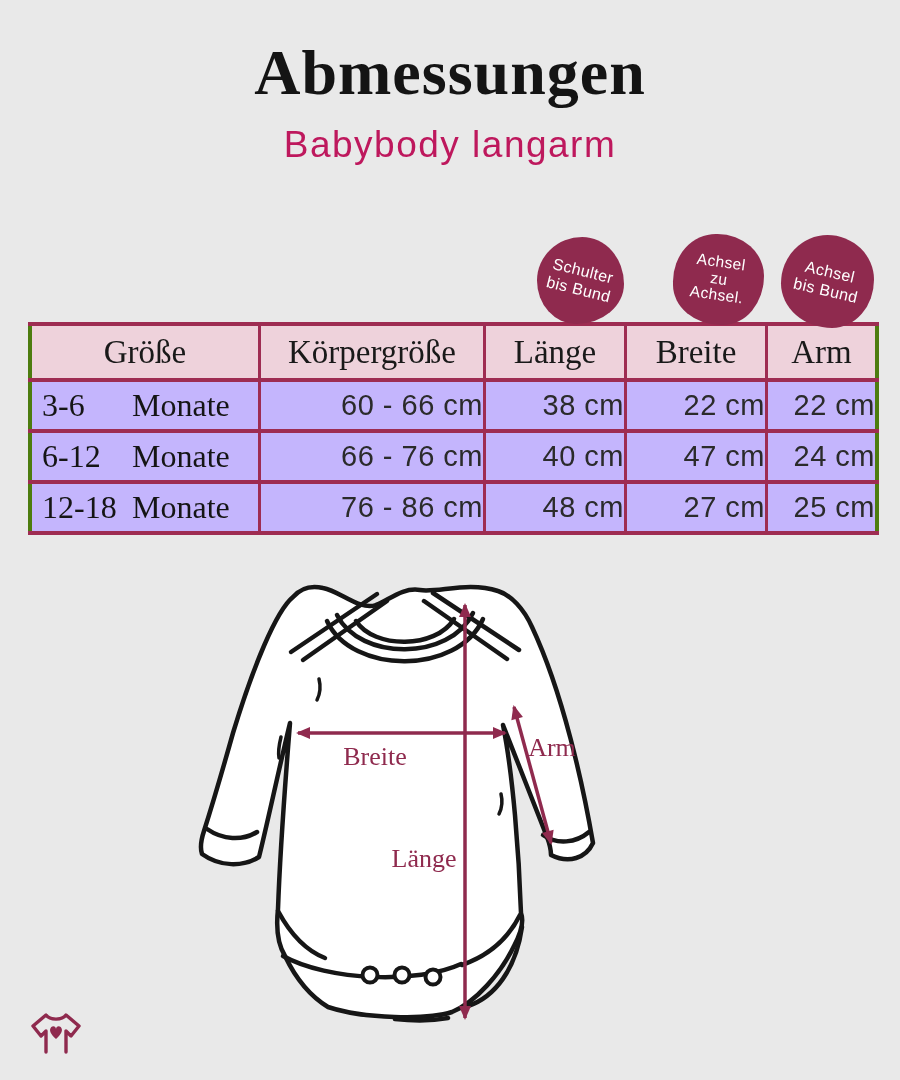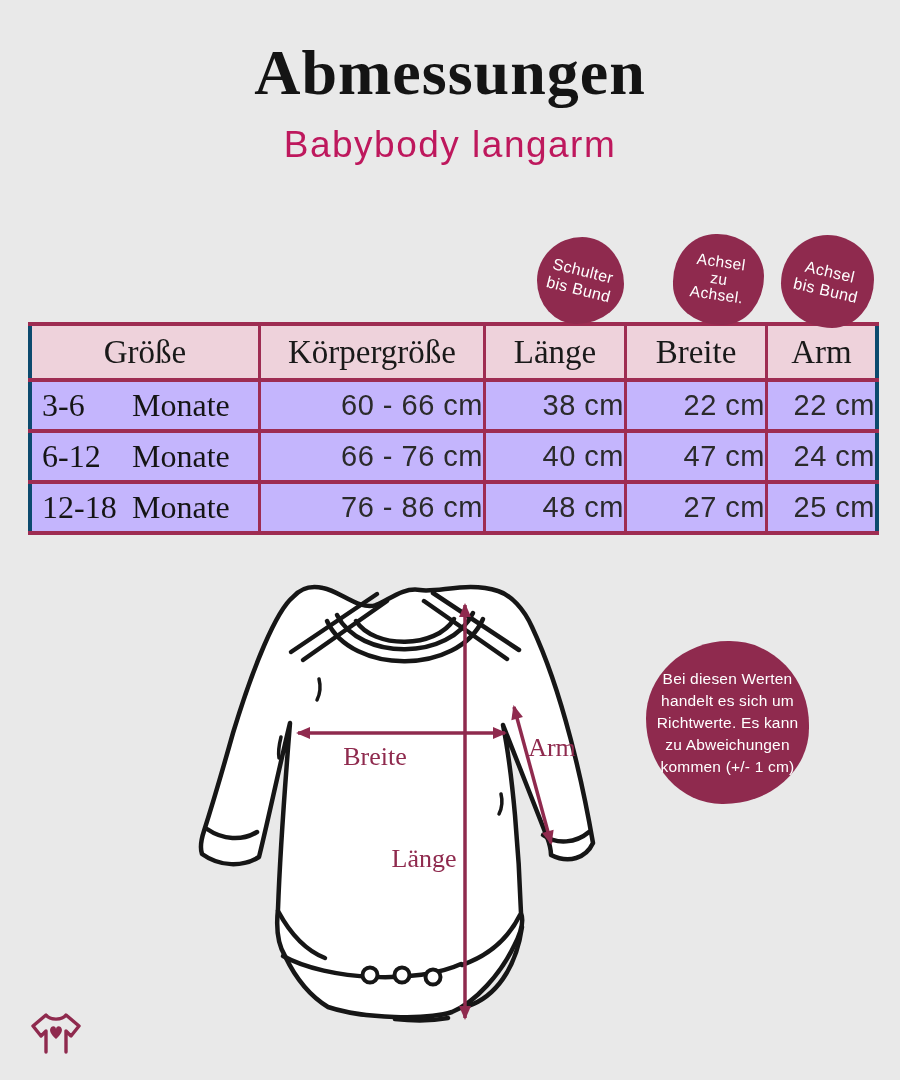--- a/index.html
+++ b/index.html
@@ -24,21 +24,21 @@
     border-radius:48% 52% 46% 54% / 53% 47% 55% 45%;}
   .badge-2 .txt{transform:rotate(8deg);font-size:15.5px;line-height:1.08;}
   .badge-3{left:781px;top:235px;width:93px;height:93px;
     border-radius:50% 50% 45% 55% / 52% 48% 52% 48%;}
   .badge-3 .txt{transform:rotate(13deg);}
 
   
   .size-table{position:absolute;left:28px;top:322px;width:843px;z-index:4;
     border-collapse:collapse;table-layout:fixed;}
   .size-table th,.size-table td{border:3px solid #9e2c52;border-top-width:4px;border-bottom-width:4px;padding:0;}
-  .size-table{border:4px solid #0c4a6e;}
+  .size-table{border:4px solid #4d7c0f;}
   .size-table th{background:#eed2db;height:52px;
     font-family:"Liberation Serif",serif;font-weight:500;font-size:33px;color:#191919;}
   .size-table td{background:#c4b5fd;height:47px;vertical-align:middle;}
   .c1{width:226px;} .c2{width:222px;} .c3{width:138px;} .c4{width:138px;} .c5{width:107px;}
   .num{font-size:29px;color:#2b2b2b;text-align:right;letter-spacing:.5px;padding-top:3px;}
   .size-wrap{display:flex;align-items:baseline;
     font-family:"Liberation Serif",serif;font-size:32px;font-weight:500;color:#151515;}
   .size-wrap .range{width:90px;padding-left:10px;flex:0 0 auto;}
 
   
@@ -182,28 +182,19 @@
     <g stroke="#8f2a4e" stroke-width="3.5">
       <line x1="118" y1="158" x2="325" y2="158" marker-start="url(#arr)" marker-end="url(#arr)"></line>
       <line x1="285" y1="30" x2="285" y2="443" marker-start="url(#arr)" marker-end="url(#arr)"></line>
       <line x1="334" y1="132" x2="371" y2="268" marker-start="url(#arr)" marker-end="url(#arr)"></line>
     </g>
     <text class="mlabel" x="195" y="190" text-anchor="middle">Breite</text>
     <text class="mlabel" x="244" y="292" text-anchor="middle">Länge</text>
     <text class="mlabel" x="372" y="181" text-anchor="middle">Arm</text>
   </svg>
 
-  <div class="note">
-    <div class="txt">
-      <span>Bei diesen Werten</span><br>
-      <span>handelt es sich um</span><br>
-      <span>Richtwerte. Es kann</span><br>
-      <span>zu Abweichungen</span><br>
-      <span>kommen (+/- 1 cm)</span>
-    </div>
-  </div>
 
   <svg class="logo" viewBox="0 0 64 46">
     <path d="M 22,42 L 22,21 L 17,26 L 9,16 L 22,5 C 26,10.5 38,10.5 42,5 L 55,16 L 47,26 L 42,21 L 42,42" fill="none" stroke="#8f2a4e" stroke-width="3.4" stroke-linejoin="round" stroke-linecap="round"></path>
     <path d="M 32,29 C 26.5,24 24.5,20 27.3,17 C 29.5,15 32,16.8 32,19 C 32,16.8 34.5,15 36.7,17 C 39.5,20 37.5,24 32,29 Z" fill="#8f2a4e"></path>
   </svg>
 
 </div>
 
 </body></html>

